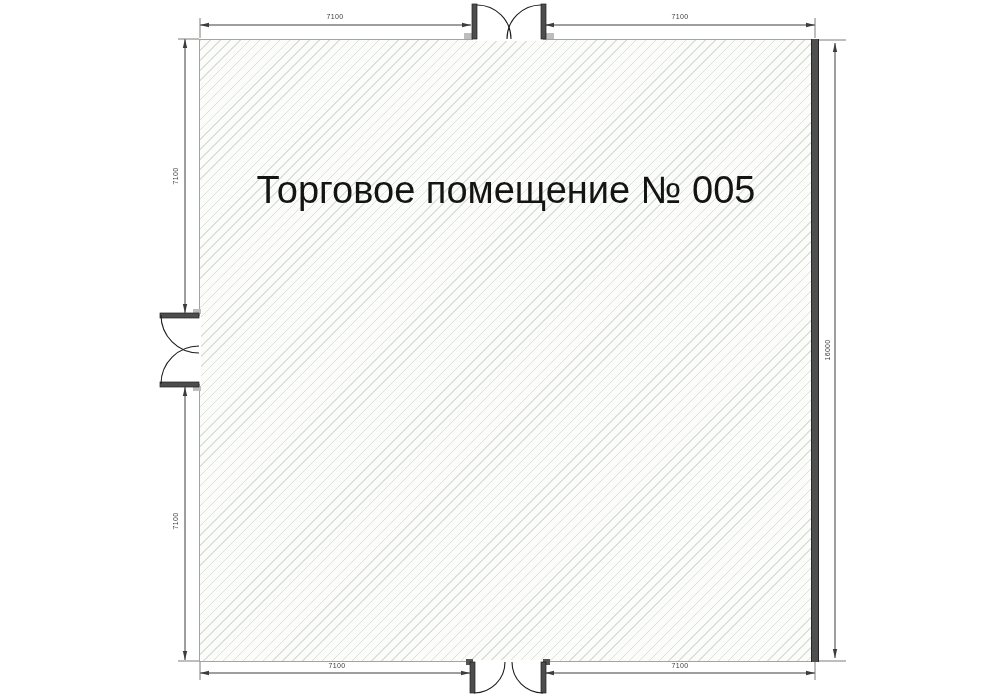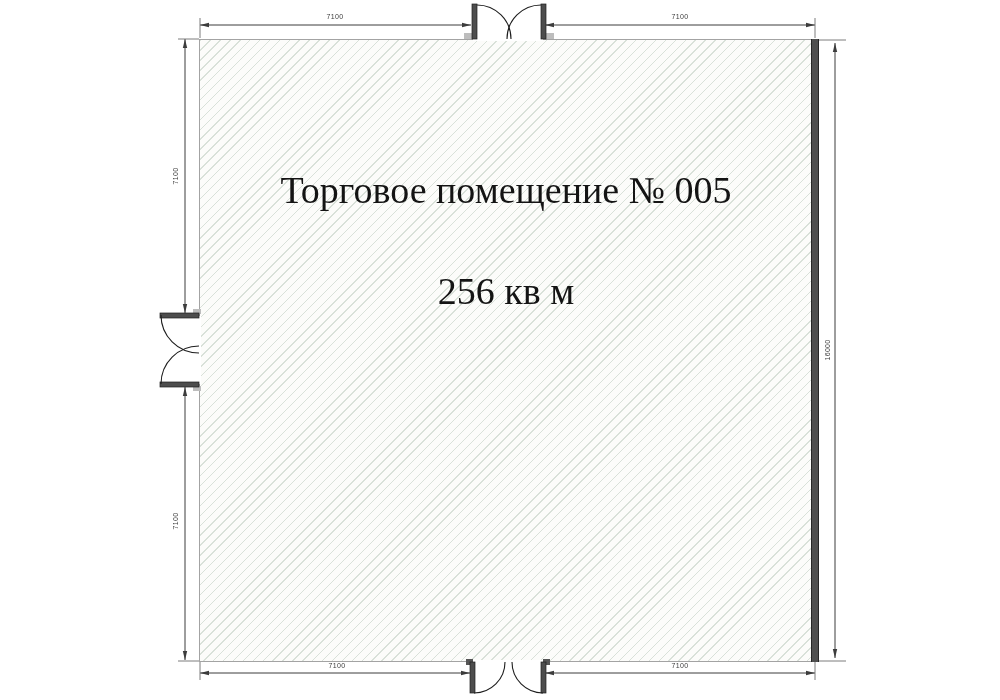--- a/index.html
+++ b/index.html
@@ -34,21 +34,21 @@
   svg.linework{position:absolute;left:0;top:0;width:1000px;height:700px;}
 
   .dim-label{
     position:absolute;font-size:7px;line-height:8px;color:#3c3c3c;
     width:80px;text-align:center;letter-spacing:0.3px;
   }
   .dim-label.vert{transform:rotate(-90deg);}
 
   .room-text{
     position:absolute;left:199px;width:614px;text-align:center;
-    color:#141414;font-size:38px;line-height:40px;white-space:nowrap;font-family:Liberation Serif, serif;
+    color:#141414;font-size:38px;line-height:40px;white-space:nowrap;
   }
   .room-title{top:170px;}
   .room-area{top:271px;}
 </style>
 </head>
 <body>
 
 <div class="plan">
 
   <div class="room-floor"></div>
@@ -127,15 +127,14 @@
 
   <div class="dim-label" style="left:295px;top:13px;">7100</div>
   <div class="dim-label" style="left:640px;top:13px;">7100</div>
   <div class="dim-label vert" style="left:136px;top:172px;">7100</div>
   <div class="dim-label vert" style="left:136px;top:517px;">7100</div>
   <div class="dim-label" style="left:297px;top:662px;">7100</div>
   <div class="dim-label" style="left:640px;top:662px;">7100</div>
   <div class="dim-label vert" style="left:788px;top:346px;">16000</div>
 
   <div class="room-text room-title">Торговое помещение № 005</div>
-  <div class="room-text room-area">256 кв м</div>
 
 </div>
 
 </body></html>

